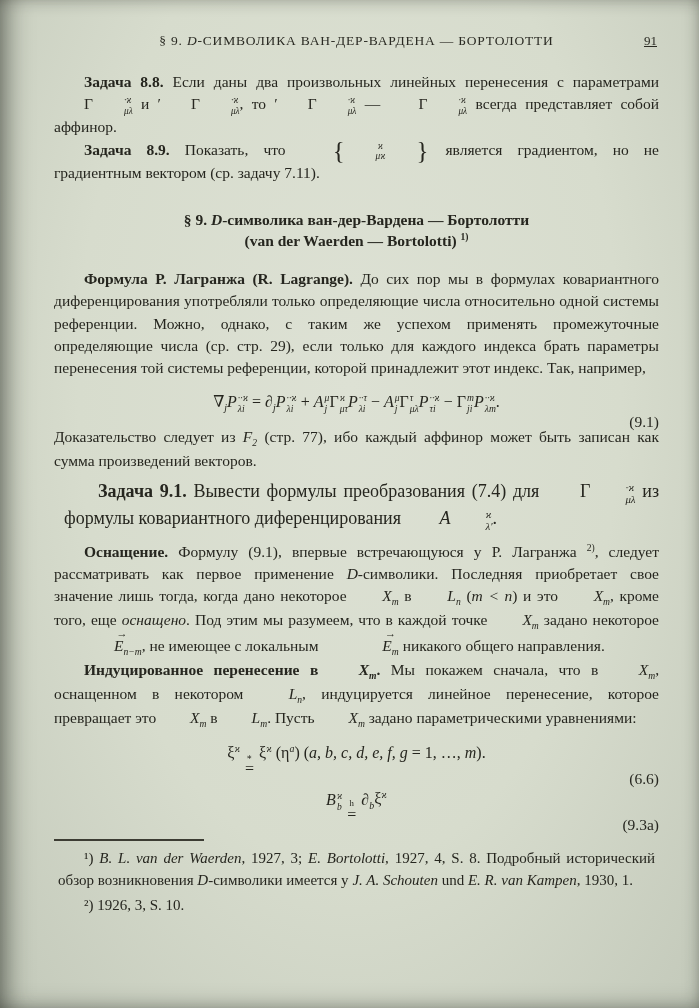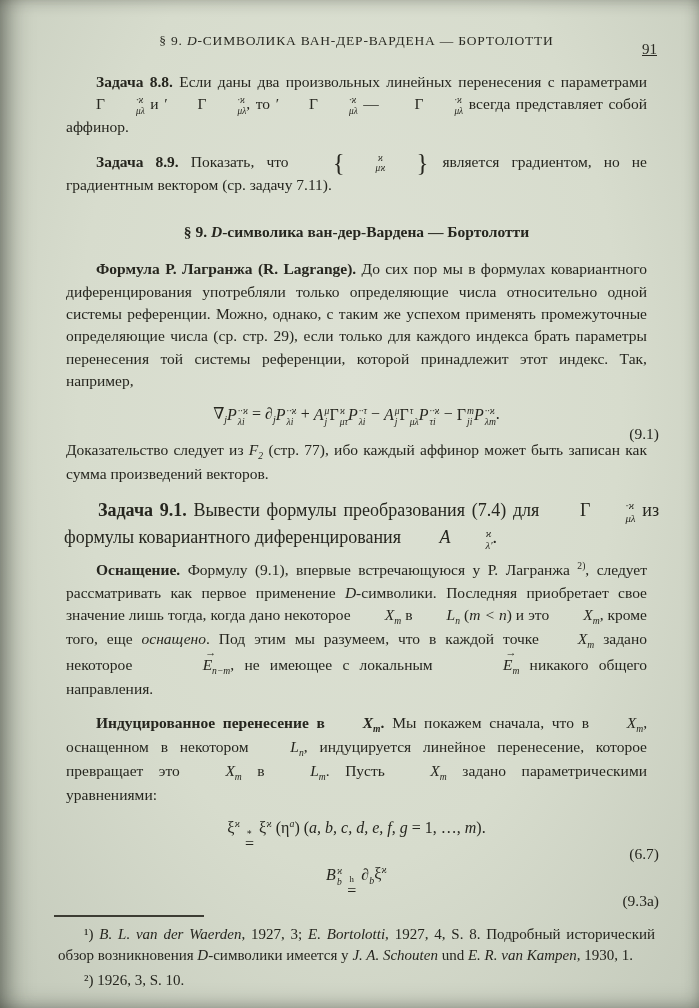--- a/index.html
+++ b/index.html
@@ -12,24 +12,24 @@
     background:radial-gradient(ellipse at 50% 38%, #dde1d4 0%, #d7dccd 55%, #c3c9ba 100%);
     box-shadow:inset 22px 0 26px -16px rgba(30,32,26,.55),
                inset -10px 0 18px -12px rgba(30,32,26,.35),
                inset 0 -14px 22px -14px rgba(30,32,26,.35),
                inset 0 10px 18px -12px rgba(30,32,26,.25);
     font-family:"Liberation Serif","DejaVu Serif",serif;
     color:#26261f;
     overflow:hidden;
   }
   .runhead{position:relative;text-align:center;font-size:13.5px;letter-spacing:.8px;margin:10px 0 22px 0;color:#2a2a23;}
-  .runhead .pageno{position:absolute;right:2px;top:8px;font-size:15px;letter-spacing:0;text-decoration:underline;}
+  .runhead .pageno{position:absolute;right:2px;top:0;font-size:13px;letter-spacing:0;text-decoration:underline;}
   .it{font-style:italic;}
   .bf{font-weight:bold;}
-  .para{font-size:15.5px;line-height:1.44;text-align:justify;margin:12px;}
+  .para{font-size:15.5px;line-height:1.44;text-align:justify;margin:0;}
   .para.ind{text-indent:30px;}
   .para.sp-above{margin-top:8px;}
   .task{font-size:18px;line-height:1.5;margin:6px 0 8px 10px;text-align:justify;text-indent:34px;}
   .heading{font-weight:bold;font-size:15.5px;text-align:center;line-height:1.4;margin:24px 0 16px 0;}
   .formula{position:relative;text-align:center;font-size:16px;margin:12px 0;white-space:nowrap;}
   .formula .eqnum{position:absolute;right:0;top:50%;transform:translateY(-50%);font-size:15.5px;margin-top:19px;}
   .ss{white-space:nowrap;display:inline-block;}
   .ss .mb{font-size:1em;}
   .ms{font-size:.62em;}
   .scr{display:inline-flex;flex-direction:column;vertical-align:middle;font-size:.6em;line-height:1.15;margin-left:1px;text-align:left;}
@@ -71,20 +71,21 @@
       <div class="para ind"><span class="bf">Задача 8.9.</span> Показать, что <span class="chr">
           <span class="brc">{</span>
           <span class="stk it">
             <span>ϰ</span>
             <span>μϰ</span>
           </span>
           <span class="brc">}</span>
         </span> является градиентом, но не градиентным вектором (ср. задачу 7.11).</div>
       <div class="heading">
         <div><span class="bf">§ 9. </span><span class="bf it">D</span><span class="bf">-символика ван-дер-Вардена — Бортолотти</span></div>
+        <div><span class="bf">(van der Waerden — Bortolotti) </span><span class="fnref">1)</span></div>
       </div>
       <div class="para ind"><span class="bf">Формула Р. Лагранжа (R. Lagrange).</span> До сих пор мы в формулах ковариантного диференцирования употребляли только определяющие числа относительно одной системы референции. Можно, однако, с таким же успехом применять промежуточные определяющие числа (ср. стр. 29), если только для каждого индекса брать параметры перенесения той системы референции, которой принадлежит этот индекс. Так, например,</div>
       <div class="formula"><span class="ss"><span class="mb">∇</span><sub class="ms it">j</sub></span><span class="ss"><span class="mb it">P</span><span class="scr it">
             <span>··ϰ</span>
             <span>λi</span>
           </span></span> = <span class="ss"><span class="mb">∂</span><sub class="ms it">j</sub></span><span class="ss"><span class="mb it">P</span><span class="scr it">
             <span>··ϰ</span>
             <span>λi</span>
           </span></span> + <span class="ss"><span class="mb it">A</span><span class="scr it">
             <span>μ</span>
@@ -117,21 +118,21 @@
             <span>μλ</span>
           </span></span> из формулы ковариантного диференцирования <span class="ss"><span class="mb it">A</span><span class="scr it">
             <span>ϰ</span>
             <span>λ′</span>
           </span></span>.</div>
       <div class="para ind sp-above"><span class="bf">Оснащение.</span> Формулу (9.1), впервые встречающуюся у Р. Лагранжа <span class="fnref">2)</span>, следует рассматривать как первое применение <span class="it">D</span>-символики. Последняя приобретает свое значение лишь тогда, когда дано некоторое <span class="ss"><span class="mb it">X</span><sub class="ms it">m</sub></span> в <span class="ss"><span class="mb it">L</span><sub class="ms it">n</sub></span> (<span class="it">m &lt; n</span>) и это <span class="ss"><span class="mb it">X</span><sub class="ms it">m</sub></span>, кроме того, еще <span class="it">оснащено</span>. Под этим мы разумеем, что в каждой точке <span class="ss"><span class="mb it">X</span><sub class="ms it">m</sub></span> задано некоторое <span class="ssv"><span class="vec"><span class="arr">→</span><span class="it">E</span></span><sub class="ms it">n−m</sub></span>, не имеющее с локальным <span class="ssv"><span class="vec"><span class="arr">→</span><span class="it">E</span></span><sub class="ms it">m</sub></span> никакого общего направления.</div>
       <div class="para ind"><span class="bf">Индуцированное перенесение в </span><span class="ss bf"><span class="mb it">X</span><sub class="ms it">m</sub></span><span class="bf">.</span> Мы покажем сначала, что в <span class="ss"><span class="mb it">X</span><sub class="ms it">m</sub></span>, оснащенном в некотором <span class="ss"><span class="mb it">L</span><sub class="ms it">n</sub></span>, индуцируется линейное перенесение, которое превращает это <span class="ss"><span class="mb it">X</span><sub class="ms it">m</sub></span> в <span class="ss"><span class="mb it">L</span><sub class="ms it">m</sub></span>. Пусть <span class="ss"><span class="mb it">X</span><sub class="ms it">m</sub></span> задано параметрическими уравнениями:</div>
       <div class="formula"><span class="ss"><span class="mb">ξ</span><sup class="ms it">ϰ</sup></span><span class="eqo">
           <span class="eot">∗</span>
           <span class="eoe">=</span>
-        </span><span class="ss"><span class="mb">ξ</span><sup class="ms it">ϰ</sup></span> (<span class="ss"><span class="mb">η</span><sup class="ms it">a</sup></span>)   (<span class="it">a, b, c, d, e, f, g</span> = 1, …, <span class="it">m</span>).<span class="eqnum">(6.7)</span></div>
+        </span><span class="ss"><span class="mb">ξ</span><sup class="ms it">ϰ</sup></span> (<span class="ss"><span class="mb">η</span><sup class="ms it">a</sup></span>)   (<span class="it">a, b, c, d, e, f, g</span> = 1, …, <span class="it">m</span>).<span class="eqnum">(6.6)</span></div>
       <div class="formula"><span class="ss"><span class="mb it">B</span><span class="scr it">
             <span>ϰ</span>
             <span>b</span>
           </span></span><span class="eqo">
           <span class="eot">h</span>
           <span class="eoe">=</span>
         </span><span class="ss"><span class="mb">∂</span><sub class="ms it">b</sub></span><span class="ss"><span class="mb">ξ</span><sup class="ms it">ϰ</sup></span><span class="eqnum">(9.3a)</span></div>
       <hr class="fnrule">
       <div class="footnote fn-ind">¹) <span class="it">B. L. van der Waerden</span>, 1927, 3; <span class="it">E. Bortolotti</span>, 1927, 4, S. 8. Подробный исторический обзор возникновения <span class="it">D</span>-символики имеется у <span class="it">J. A. Schouten</span> und <span class="it">E. R. van Kampen</span>, 1930, 1.</div>
       <div class="footnote fn-ind">²) 1926, 3, S. 10.</div>

